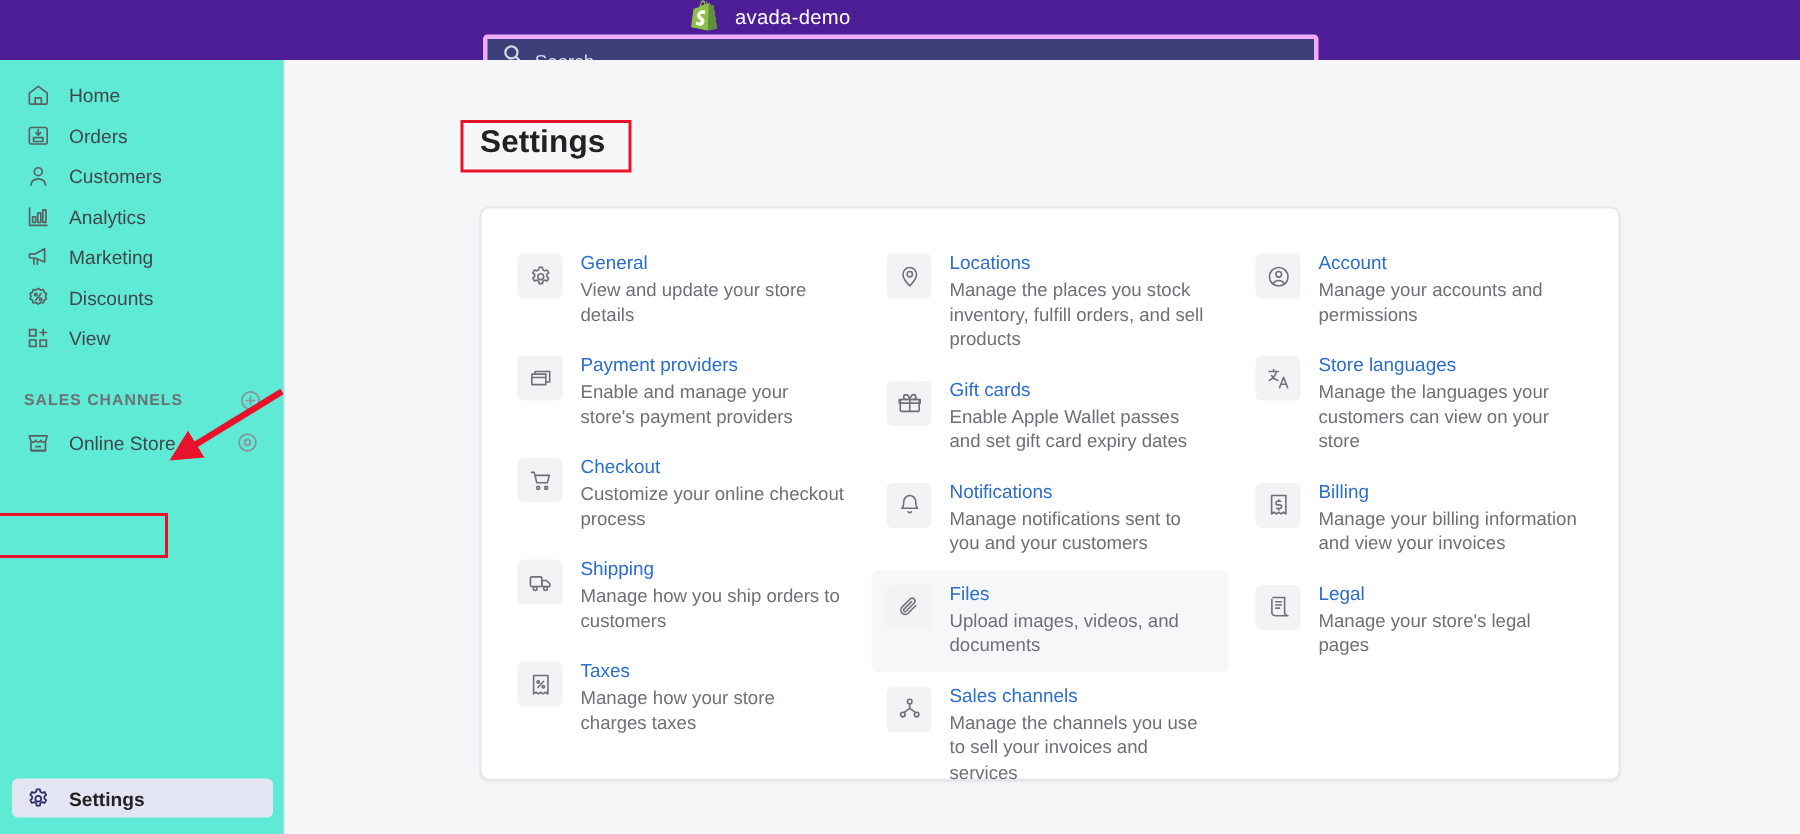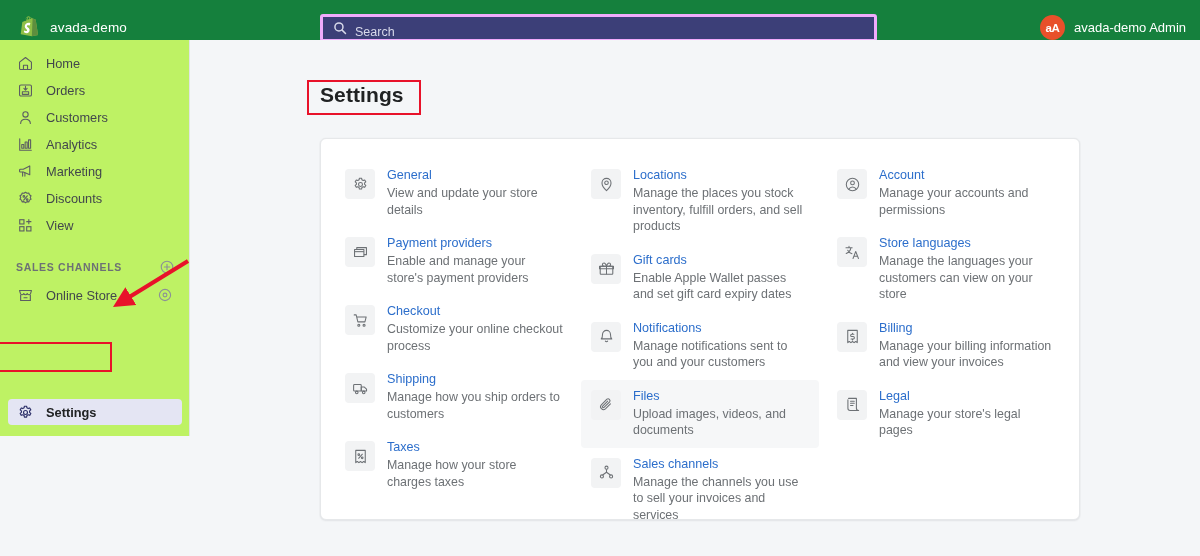--- a/index.html
+++ b/index.html
@@ -8,23 +8,24 @@
     font-family: "Liberation Sans", sans-serif;
     background: #f4f6f8;
     overflow: hidden;
   }
   #app { position: relative; width: 1200px; height: 556px; }
 
   
   .topbar {
     position: absolute; top: 0; left: 0;
     width: 1200px; height: 56px;
-    background: #15803d;
+    background: #4c1d95;
     display: flex; align-items: center;
     border-bottom: 1px solid #3a3f7a;
+    flex-direction: column;
   }
   .brand { display: flex; align-items: center; gap: 9px; width: 320px; padding-left: 20px; }
   .shopify-logo { width: 21px; height: 23px; display: block; }
   .brand-name { color: #ffffff; font-size: 13.5px; letter-spacing: .2px; }
 
   .searchwrap { width: 557px; }
   .searchbox {
     height: 28px; width: 557px;
     background: #3c3f78;
     border: 3px solid #f0abfc;
@@ -45,22 +46,22 @@
     background: #e8502a; color: #fff;
     font-size: 11.5px; font-weight: 600;
     display: flex; align-items: center; justify-content: center;
     letter-spacing: -.3px;
   }
   .username { color: #fff; font-size: 13px; }
 
   
   .sidebar {
     position: absolute; top: 40px; left: 0;
-    width: 190px; height: 396px;
-    background: #bef264;
+    width: 190px; height: 516px;
+    background: #5eead4;
     border-right: 1px solid #e1e3e5;
   }
   .nav { padding-top: 10px; }
   .nav-item {
     display: flex; align-items: center; gap: 12px;
     height: 26px; margin: 0 8px 1px 8px;
     padding: 0 8px;
     border-radius: 4px;
     color: #42474c; font-size: 12.8px;
     cursor: pointer;

